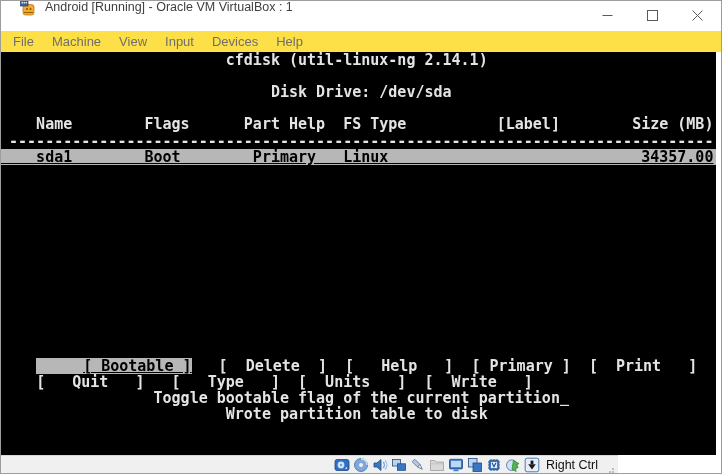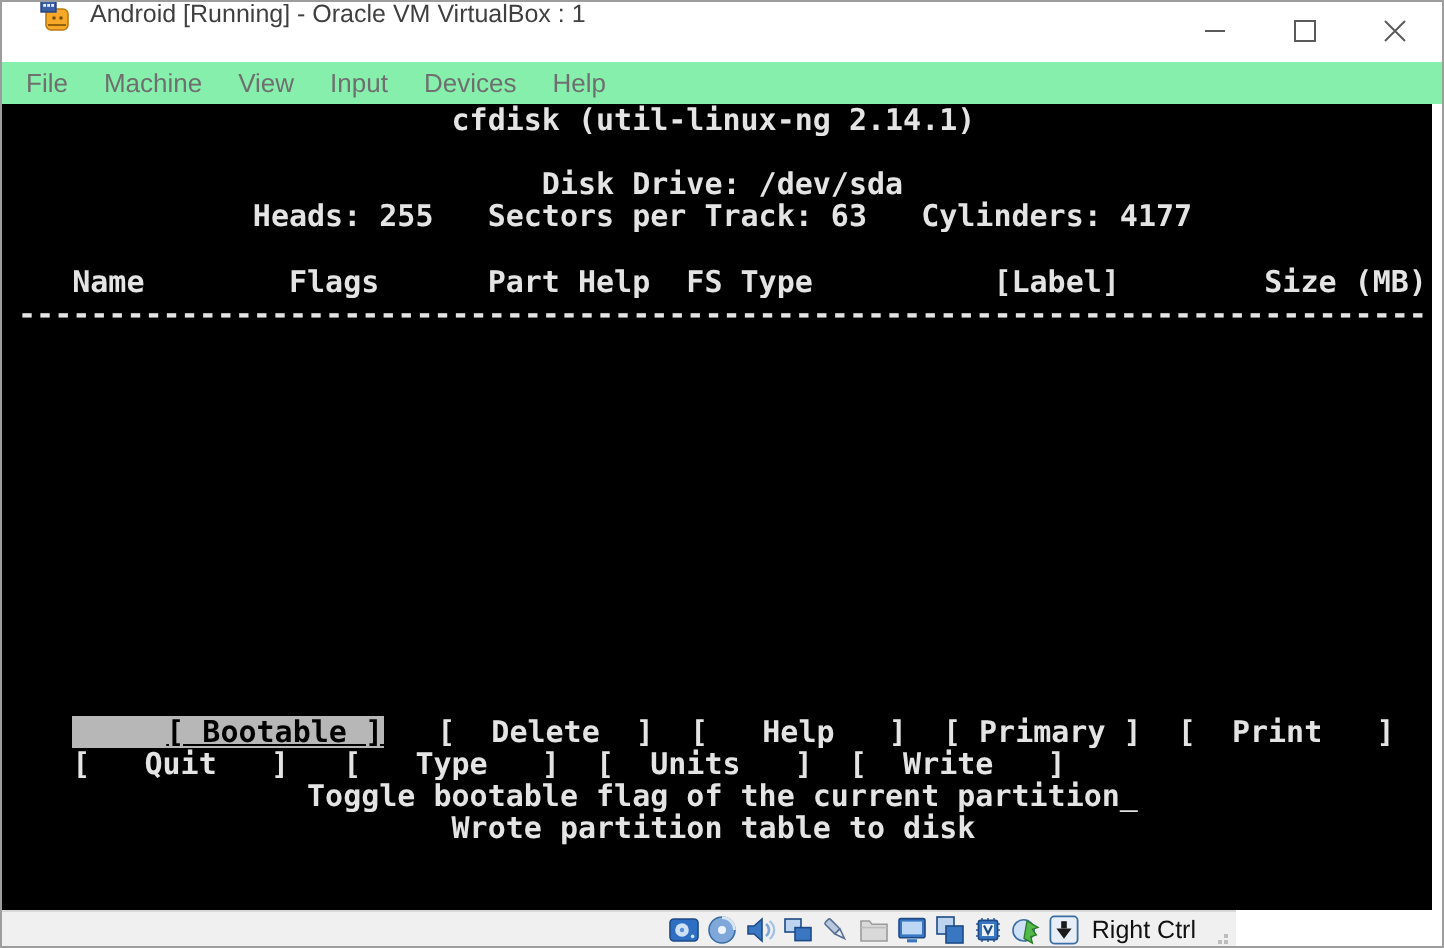--- a/index.html
+++ b/index.html
@@ -12,21 +12,21 @@
     display:flex;align-items:flex-start;}
   .app-icon{width:16px;height:16px;margin-left:20px;flex:0 0 auto;}
   .app-icon svg{display:block;width:16px;height:16px;}
   .win-title{margin-left:9px;font-size:12.5px;color:#3f3f3f;white-space:nowrap;flex:1 1 auto;}
   .win-controls{display:flex;height:31px;flex:0 0 auto;margin-right:2px;}
   .win-btn{width:45px;height:31px;display:flex;align-items:center;justify-content:center;
     background:transparent;border:none;padding:0;cursor:default;}
   .win-btn svg{display:block;}
 
   
-  .menubar{position:absolute;top:31px;left:0;width:722px;height:21px;background:#86efac;
+  .menubar{position:absolute;top:31px;left:0;width:722px;height:21px;background:#fde047;
     display:flex;align-items:center;padding-left:10px;box-sizing:border-box;}
   .menu-item{font-size:13px;color:#6f6f6f;margin-right:12px;padding:1px 3px;white-space:nowrap;}
 
   
   .terminal{position:absolute;top:52px;left:0;width:716px;height:403px;background:#000;overflow:hidden;text-decoration:underline;}
   .trow{height:16.12px;line-height:16.12px;white-space:pre;overflow:hidden;
     font-family:"DejaVu Sans Mono",monospace;font-weight:bold;font-size:15px;color:#e4e4e4;}
   .rowhl{background:#b7b7b7;color:#000;}
   .seghl{background:#b7b7b7;color:#000;padding-left:47px;}
 
@@ -83,24 +83,24 @@
       <div class="menu-item">View</div>
       <div class="menu-item">Input</div>
       <div class="menu-item">Devices</div>
       <div class="menu-item">Help</div>
     </nav>
 
   <div class="terminal">
       <div class="trow"><span>                         cfdisk (util-linux-ng 2.14.1)</span></div>
       <div class="trow"></div>
       <div class="trow"><span>                              Disk Drive: /dev/sda</span></div>
-      <div class="trow"><span>              Heads: 255   Sectors per Track: 63   Cylinders: 4177</span></div>
       <div class="trow"></div>
       <div class="trow"><span>    Name        Flags      Part Help  FS Type          [Label]        Size (MB)</span></div>
       <div class="trow"><span> ------------------------------------------------------------------------------</span></div>
+      <div class="trow rowhl"><span>    sda1        Boot        Primary   Linux                            34357.00</span></div>
       <div class="trow"></div>
       <div class="trow"></div>
       <div class="trow"></div>
       <div class="trow"></div>
       <div class="trow"></div>
       <div class="trow"></div>
       <div class="trow"></div>
       <div class="trow"></div>
       <div class="trow"></div>
       <div class="trow"></div>

